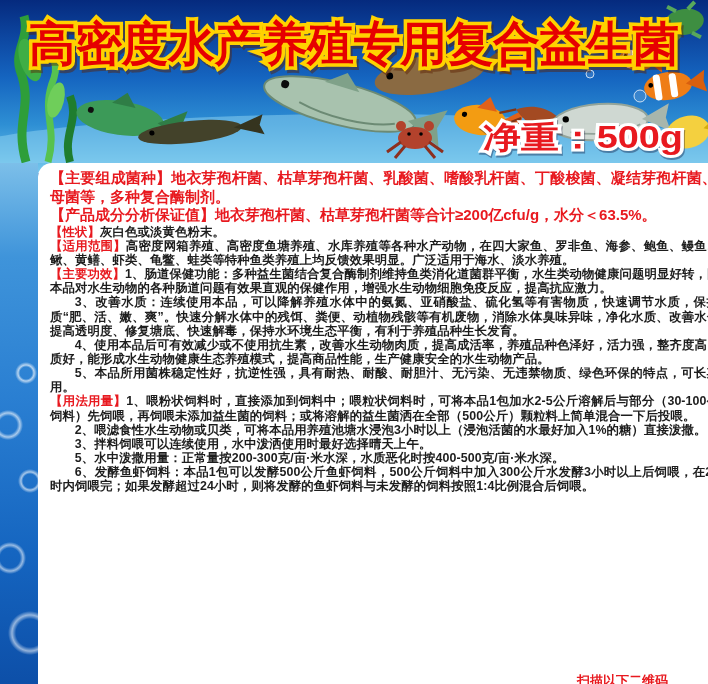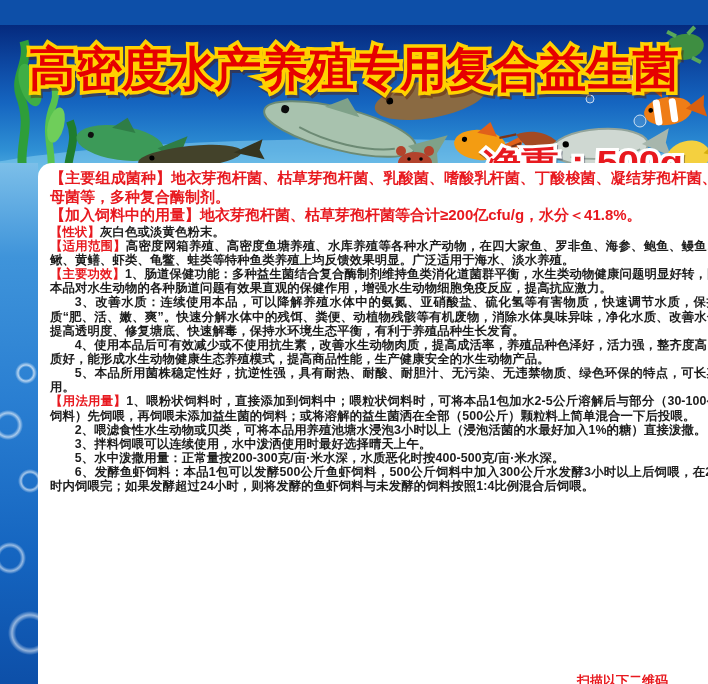--- a/index.html
+++ b/index.html
@@ -8,21 +8,20 @@
     font-family:"Liberation Sans","DejaVu Sans",sans-serif;
     background:#0d4fa8;
   }
   .page{position:absolute;inset:0;}
 
   
   .banner{
     position:absolute;left:0;top:0;width:708px;height:173px;
     background:linear-gradient(180deg,#052a7e 0%,#0d47a1 22%,#1565c0 45%,#2e8fd4 72%,#5ab4e4 90%,#79c8ee 100%);
     overflow:hidden;
-    margin-top:25px;
   }
   .scene{position:absolute;left:0;top:0;}
   .title-svg{position:absolute;left:0;top:4px;}
   .title-text{
     font-size:47px;font-weight:bold;
     fill:var(--title-red,#e60000);
     stroke:var(--title-outline,#ffd200);stroke-width:7px;
     paint-order:stroke fill;
     filter:drop-shadow(2px 3px 0 rgba(90,30,0,.45));
     font-family:"Liberation Sans","DejaVu Sans",sans-serif;
@@ -219,21 +218,21 @@
 
   <div class="strip left"></div>
   <div class="strip right"></div>
   <div class="corner-navy"></div>
 
   <div class="panel">
 
     <p class="intro"><span class="hd">【主要组成菌种】</span><span>地衣芽孢杆菌、枯草芽孢杆菌、乳酸菌、嗜酸乳杆菌、丁酸梭菌、凝结芽孢杆菌、酵母菌等，多种复合酶制剂。</span></p>
 
 
-    <p class="intro"><span class="hd">【加入饲料中的用量】</span><span>地衣芽孢杆菌、枯草芽孢杆菌等合计≥200亿cfu/g，水分＜41.8%。</span></p>
+    <p class="intro"><span class="hd">【产品成分分析保证值】</span><span>地衣芽孢杆菌、枯草芽孢杆菌等合计≥200亿cfu/g，水分＜63.5%。</span></p>
 
 
     <p class="sec"><span class="hd">【性状】</span><span>灰白色或淡黄色粉末。</span></p>
 
     <p class="sec"><span class="hd">【适用范围】</span><span>高密度网箱养殖、高密度鱼塘养殖、水库养殖等各种水产动物，在四大家鱼、罗非鱼、海参、鲍鱼、鳗鱼、泥鳅、黄鳝、虾类、龟鳖、蛙类等特种鱼类养殖上均反馈效果明显。广泛适用于海水、淡水养殖。</span></p>
 
     <p class="sec"><span class="hd">【主要功效】</span><span>1、肠道保健功能：多种益生菌结合复合酶制剂维持鱼类消化道菌群平衡，水生类动物健康问题明显好转，因为本品对水生动物的各种肠道问题有效果直观的保健作用，增强水生动物细胞免疫反应，提高抗应激力。</span></p>
     <p class="sec indent">3、改善水质：连续使用本品，可以降解养殖水体中的氨氮、亚硝酸盐、硫化氢等有害物质，快速调节水质，保持水质“肥、活、嫩、爽”。快速分解水体中的残饵、粪便、动植物残骸等有机废物，消除水体臭味异味，净化水质、改善水色、提高透明度、修复塘底、快速解毒，保持水环境生态平衡，有利于养殖品种生长发育。</p>
     <p class="sec indent">4、使用本品后可有效减少或不使用抗生素，改善水生动物肉质，提高成活率，养殖品种色泽好，活力强，整齐度高，肉质好，能形成水生动物健康生态养殖模式，提高商品性能，生产健康安全的水生动物产品。</p>
     <p class="sec indent">5、本品所用菌株稳定性好，抗逆性强，具有耐热、耐酸、耐胆汁、无污染、无违禁物质、绿色环保的特点，可长期使用。</p>

